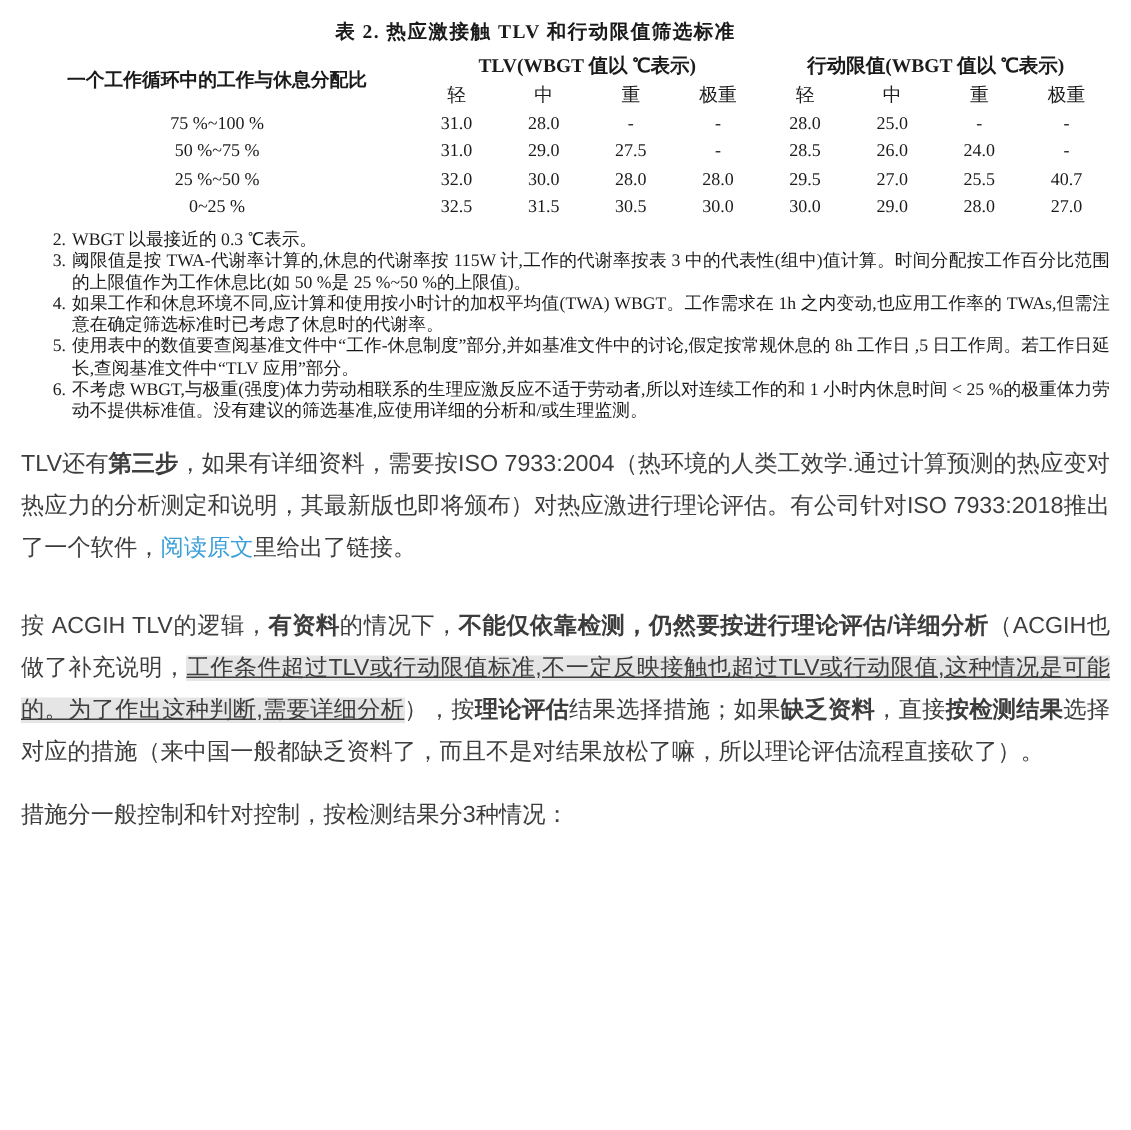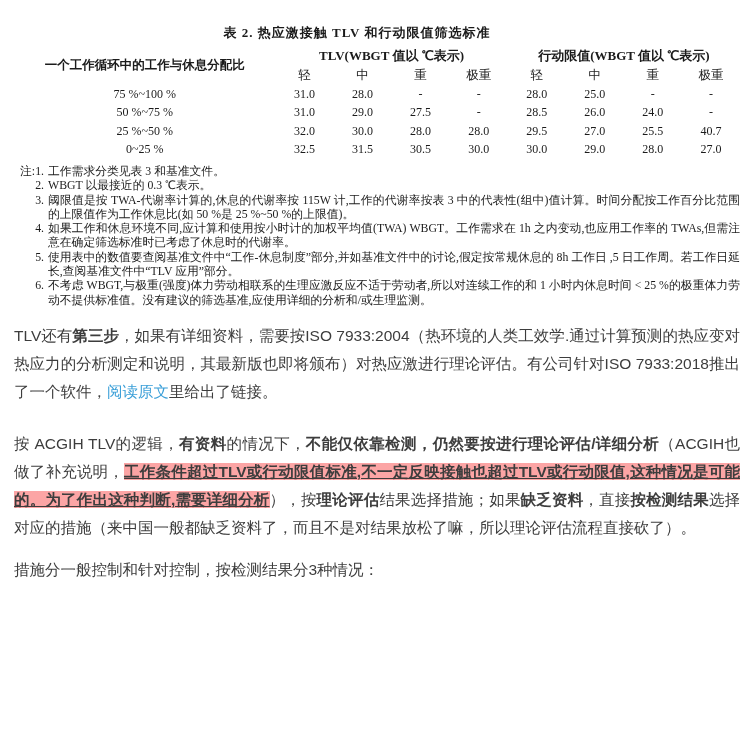--- a/index.html
+++ b/index.html
@@ -1,21 +1,21 @@
 <!DOCTYPE html>
 <html><head>
 <meta charset="utf-8">
 <style>
   html, body { margin: 0; padding: 0; }
   body {
     width: 754px; height: 753px;
     background: #ffffff;
     overflow: hidden;
   }
-  .page { padding: 24px 14px 0 14px; }
+  .page { padding: 12px 14px 0 14px; }
 
   
   .tbl-title {
     font-family: "Liberation Serif", serif;
     font-weight: bold;
     font-size: 13px;
     line-height: 18px;
     color: #1b1b1b;
     text-align: center;
     letter-spacing: 1px;
@@ -74,22 +74,22 @@
     color: #3d3d3d;
     text-align: justify;
     margin: 0;
   }
   .p1 { margin-top: 22px; }
   .p2 { margin-top: 15px; }
   .p3 { margin-top: 24px; }
   .p4 { margin-top: 14px; margin-bottom: 6px; }
   .b { font-weight: bold; }
   .hl {
-    background: #fca5a5;
-    font-weight: bold;
+    background: #e5e5e5;
+    font-weight: normal;
     text-decoration: underline;
   }
   a.link { color: #3a9fd8; text-decoration: none; cursor: pointer; }
 
   
   ul.bullets {
     margin: 0; padding: 0 0 0 64px;
     list-style: none;
   }
   ul.bullets li {
@@ -184,24 +184,20 @@
             <td>30.0</td>
             <td>30.0</td>
             <td>29.0</td>
             <td>28.0</td>
             <td>27.0</td>
           </tr>
         </tbody>
     </table>
     <div class="notes" id="notes">
         <div class="note-row">
-          <div class="note-num">注:1.</div>
-          <div class="note-text">工作需求分类见表 3 和基准文件。</div>
-        </div>
-        <div class="note-row">
           <div class="note-num">2.</div>
           <div class="note-text">WBGT 以最接近的 0.3 ℃表示。</div>
         </div>
         <div class="note-row">
           <div class="note-num">3.</div>
           <div class="note-text">阈限值是按 TWA-代谢率计算的,休息的代谢率按 115W 计,工作的代谢率按表 3 中的代表性(组中)值计算。时间分配按工作百分比范围的上限值作为工作休息比(如 50 %是 25 %~50 %的上限值)。</div>
         </div>
         <div class="note-row">
           <div class="note-num">4.</div>
           <div class="note-text">如果工作和休息环境不同,应计算和使用按小时计的加权平均值(TWA) WBGT。工作需求在 1h 之内变动,也应用工作率的 TWAs,但需注意在确定筛选标准时已考虑了休息时的代谢率。</div>

